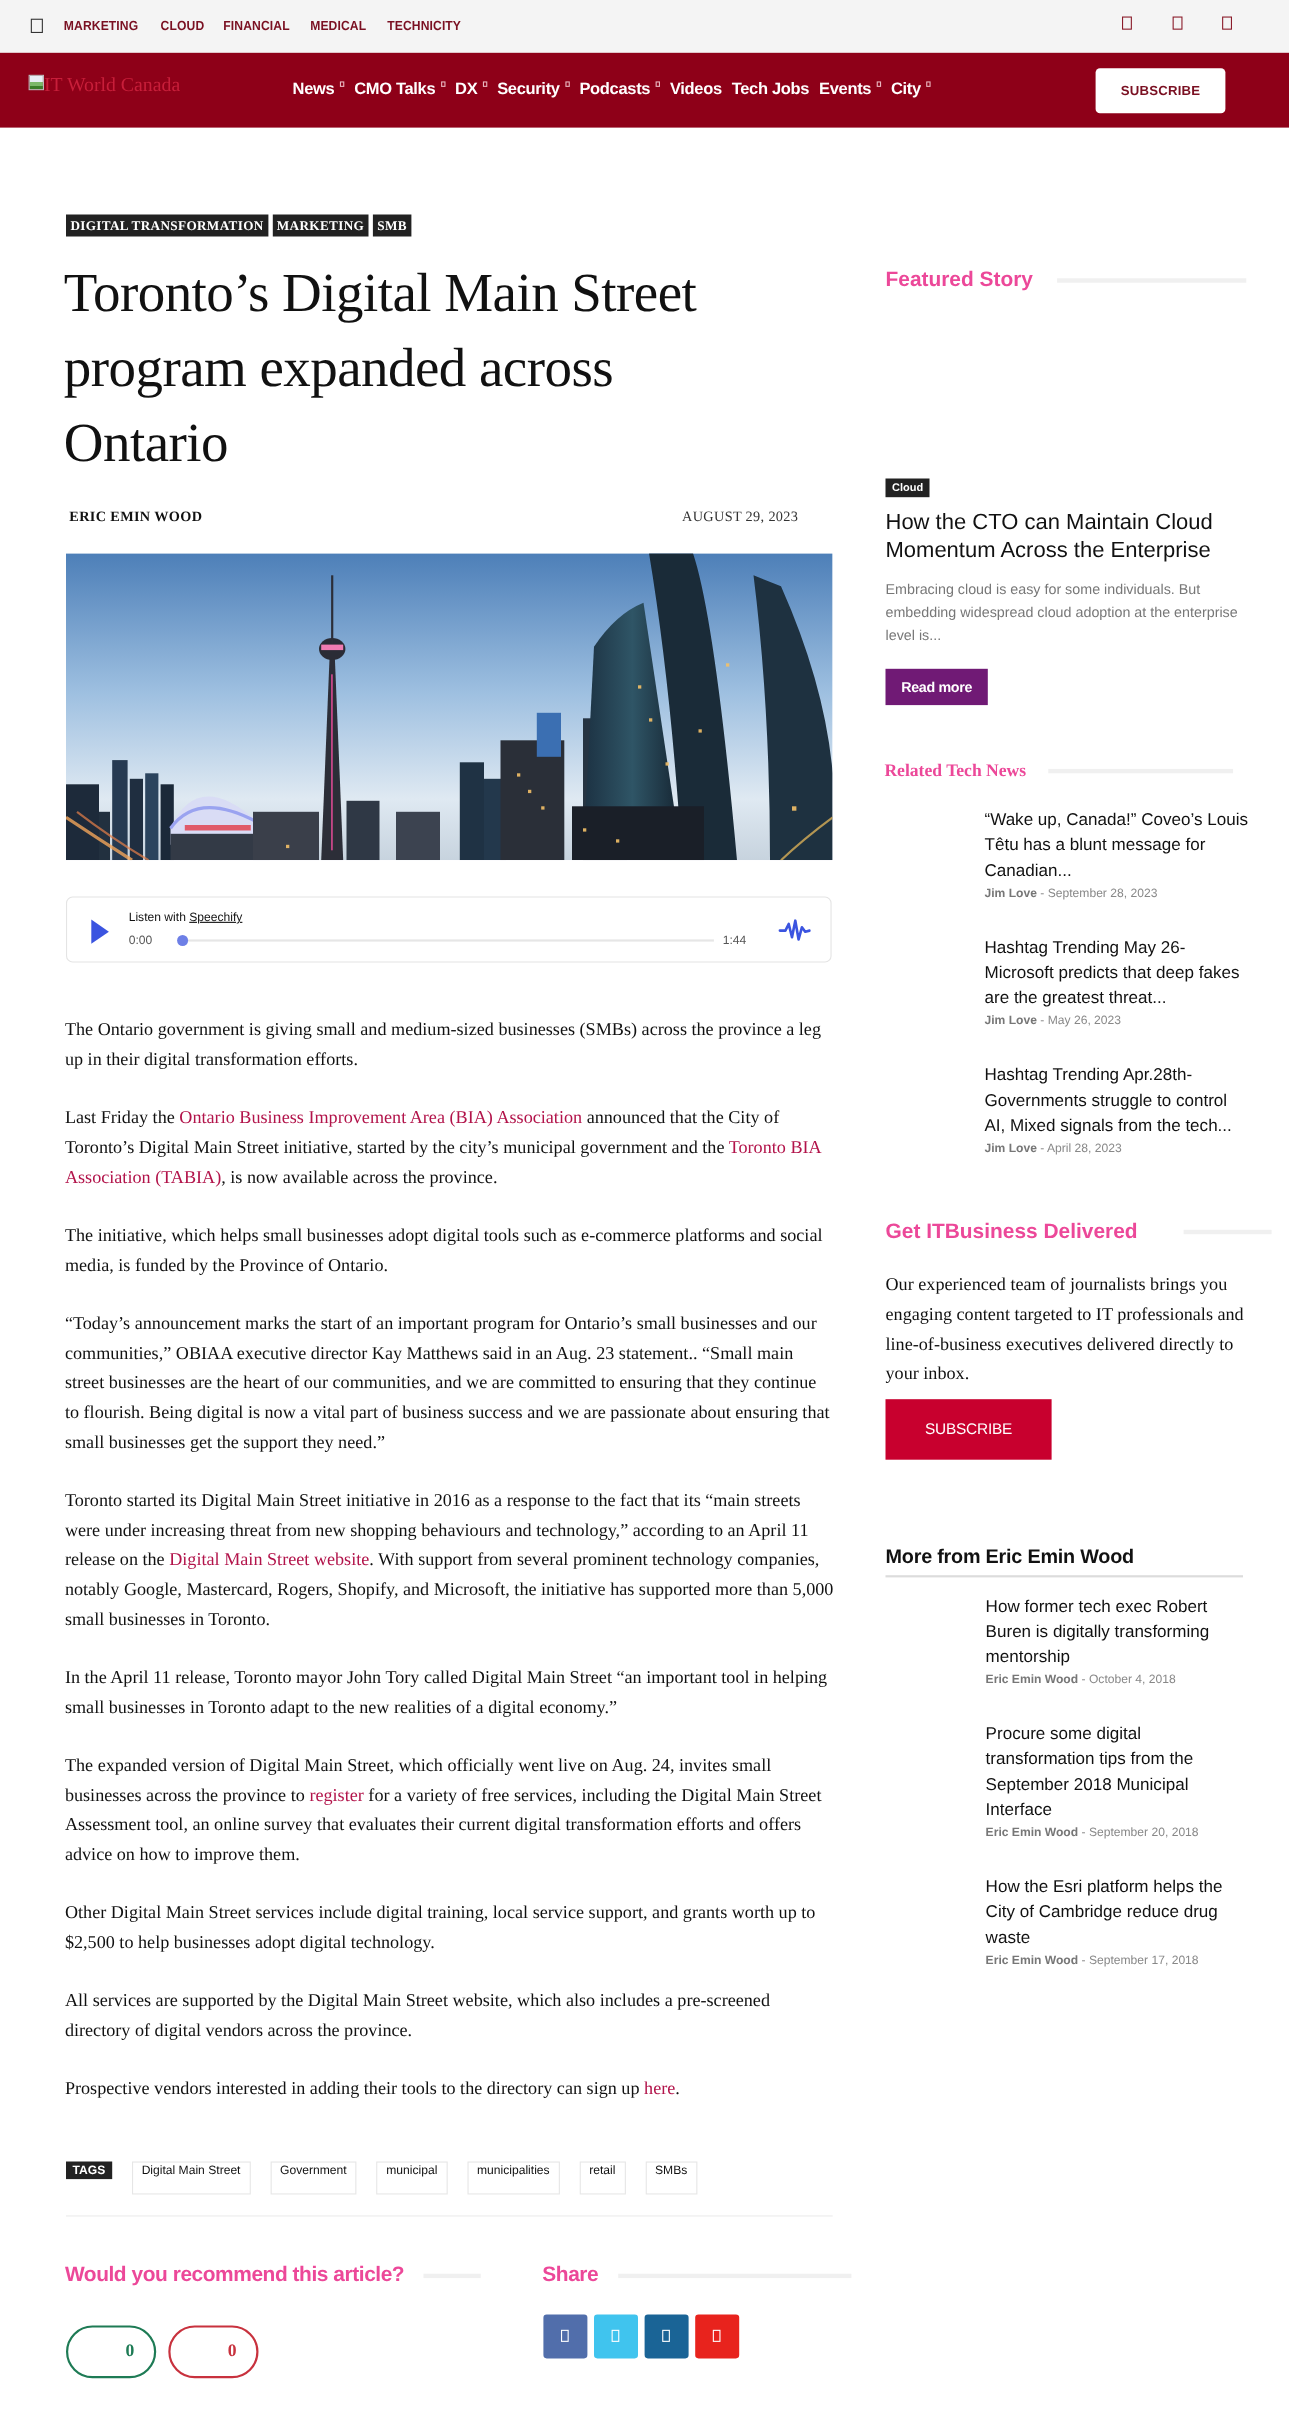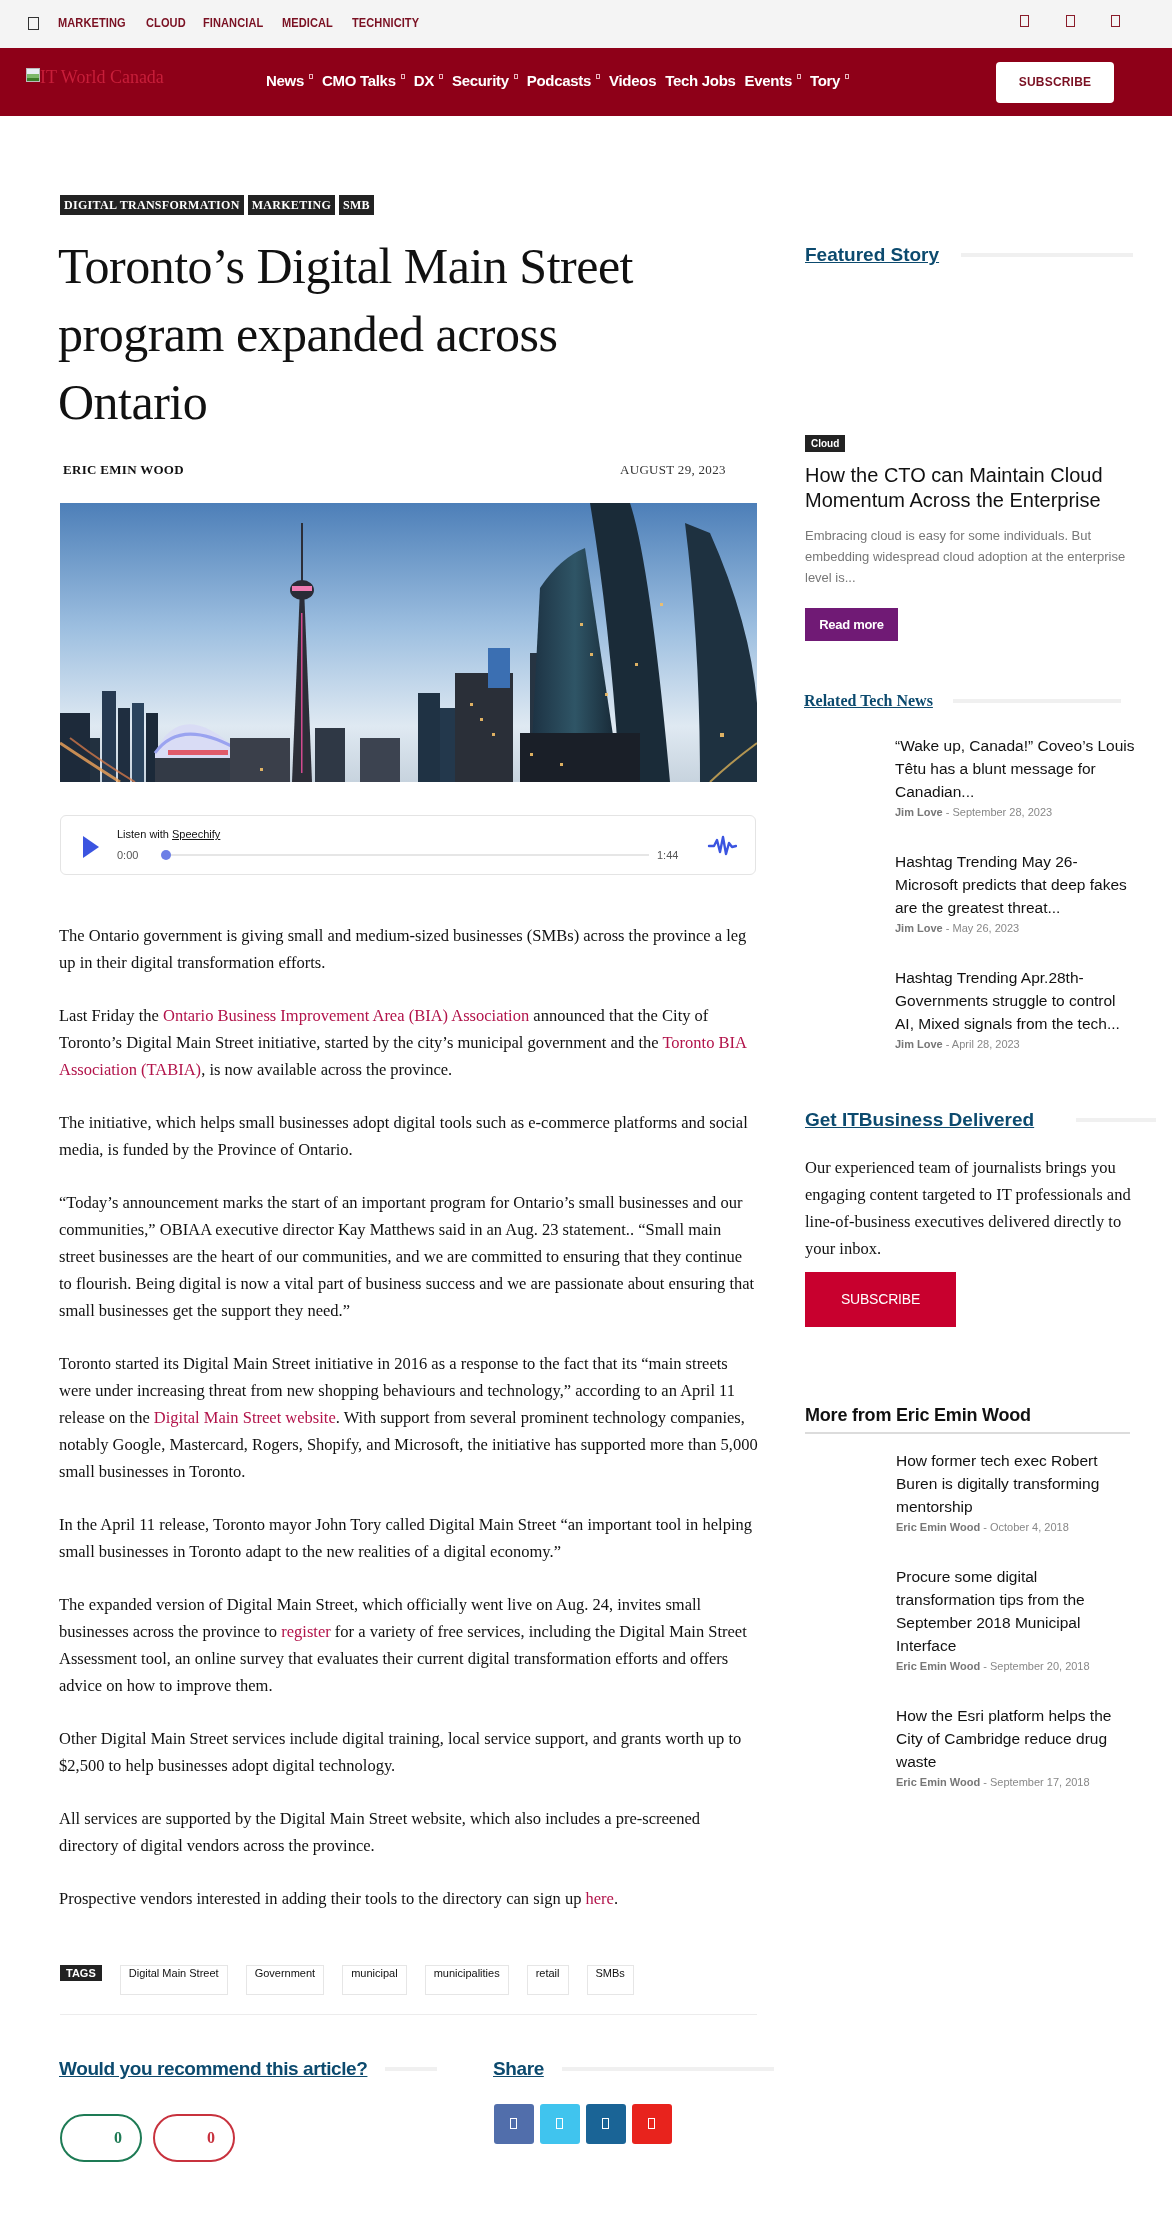--- a/index.html
+++ b/index.html
@@ -45,21 +45,21 @@
   .body { position: absolute; left: 59px; top: 922px; width: 700px; font-family: "Liberation Serif", serif; font-size: 16.5px; line-height: 27px; color: #111; }
   .body p { margin-bottom: 26px; }
   .body a { color: #b2134a; text-decoration: none; }
 
   .tags { position: absolute; left: 60px; top: 1965px; display: flex; gap: 18px; }
   .tags .tags-label { background: #222; color: #fff; font-weight: bold; font-size: 11px; padding: 0 6px; height: 16px; line-height: 16px; }
   .tags .tag { border: 1px solid #e6e6e6; font-size: 11px; color: #111; padding: 0 8px; height: 30px; line-height: 15px; }
 
   .sep { position: absolute; left: 60px; top: 2014px; width: 697px; height: 1px; background: #ececec; }
 
-  .block-title { position: absolute; font-weight: bold; color: #0c4a6e; display: flex; align-items: center; text-decoration: underline; }
+  .block-title { position: absolute; font-weight: bold; color: #ec4899; display: flex; align-items: center; }
   .block-title .line { height: 4px; background: #f0f0f0; margin-left: 18px; }
 
   .rec-title { left: 59px; top: 2058px; font-size: 19px; letter-spacing: -0.4px; }
   .share-title { left: 493px; top: 2058px; font-size: 19px; letter-spacing: -0.4px; }
   .vote { position: absolute; top: 2114px; width: 82px; height: 48px; border-radius: 24px; border: 2px solid; font-family: "Liberation Serif", serif; font-weight: bold; font-size: 16px; text-align: right; padding-right: 18px; line-height: 44px; background: #fff; }
   .vote.up { left: 60px; border-color: #1e7b55; color: #1e7b55; }
   .vote.down { left: 153px; border-color: #c8323e; color: #c8323e; }
   .share-btn { position: absolute; top: 2104px; width: 40px; height: 40px; border-radius: 3px; }
   .share-btn i { position: absolute; left: 16px; top: 14px; width: 7px; height: 11px; border: 1px solid #fff; }
 
@@ -133,21 +133,21 @@
         <span>Videos</span>
       </div>
     <div class="nav-item">
         <span>Tech Jobs</span>
       </div>
     <div class="nav-item">
         <span>Events</span>
         <i class="caret"></i>
       </div>
     <div class="nav-item">
-        <span>Tory</span>
+        <span>City</span>
         <i class="caret"></i>
       </div>
   </div>
 </div>
 <div class="subscribe-top">SUBSCRIBE</div>
 
 <div class="cats">
   <span>DIGITAL TRANSFORMATION</span>
   <span>MARKETING</span>
   <span>SMB</span>

